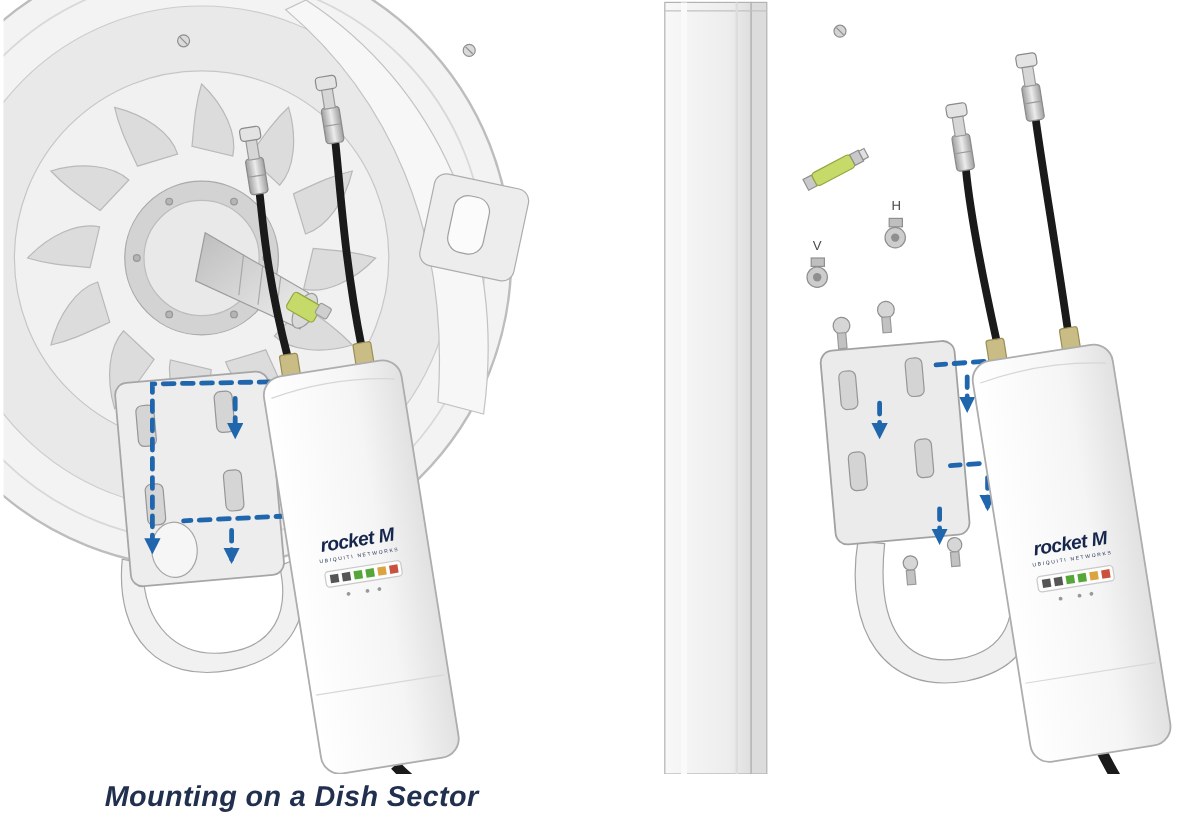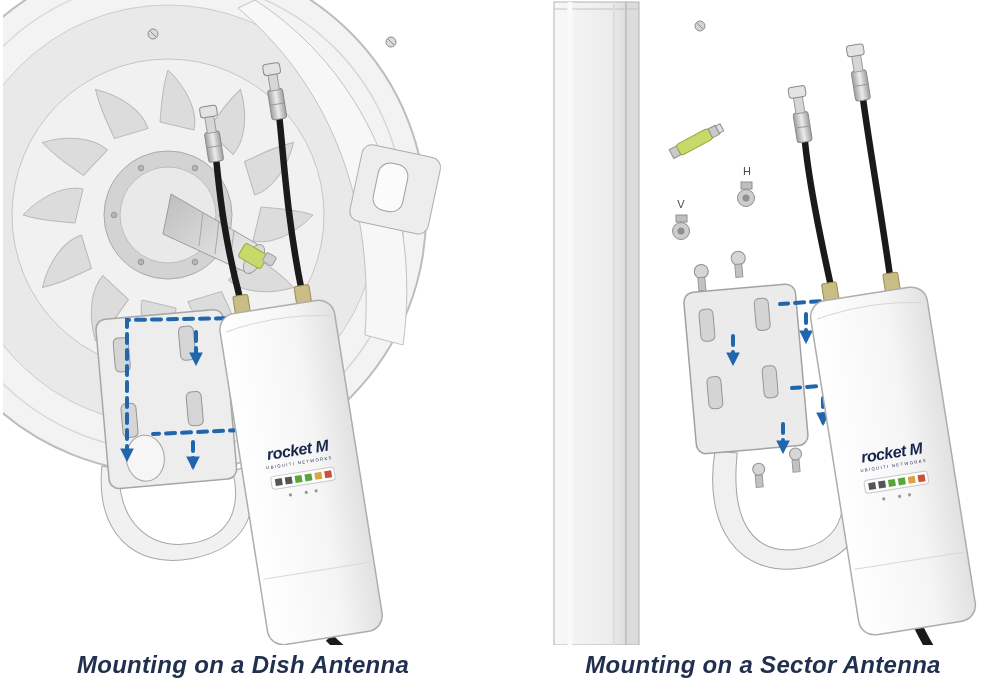--- a/index.html
+++ b/index.html
@@ -162,21 +162,21 @@
           <rect x="291" y="475" width="7" height="7" fill="#57a639"></rect>
           <rect x="301" y="475" width="7" height="7" fill="#57a639"></rect>
           <rect x="311" y="475" width="7" height="7" fill="#d9a441"></rect>
           <rect x="321" y="475" width="7" height="7" fill="#c9513e"></rect>
           <circle cx="284" cy="493" r="1.6" fill="#999999"></circle>
           <circle cx="300" cy="493" r="1.6" fill="#999999"></circle>
           <circle cx="310" cy="493" r="1.6" fill="#999999"></circle>
         </g>
       </g>
     </svg>
-    <figcaption>Mounting on a Dish Antenna</figcaption>
+    <figcaption>Mounting on a Dish Sector</figcaption>
   </figure>
 
   <figure id="fig-sector">
     <svg viewBox="0 0 446 645" width="446" height="645">
       <defs>
         <linearGradient id="devGradR" x1="0" y1="0" x2="1" y2="0">
           <stop offset="0" stop-color="#ffffff"></stop>
             <stop offset="0.65" stop-color="#f5f5f5"></stop>
             <stop offset="1" stop-color="#e1e1e1"></stop>
         </linearGradient>
@@ -291,16 +291,15 @@
           <rect x="345" y="479" width="7" height="7" fill="#57a639"></rect>
           <rect x="355" y="479" width="7" height="7" fill="#57a639"></rect>
           <rect x="365" y="479" width="7" height="7" fill="#d9a441"></rect>
           <rect x="375" y="479" width="7" height="7" fill="#c9513e"></rect>
           <circle cx="338" cy="497" r="1.6" fill="#999999"></circle>
           <circle cx="354" cy="497" r="1.6" fill="#999999"></circle>
           <circle cx="364" cy="497" r="1.6" fill="#999999"></circle>
         </g>
       </g>
     </svg>
-    <figcaption>Mounting on a Sector Antenna</figcaption>
   </figure>
 
 </div>
 
 </body></html>

